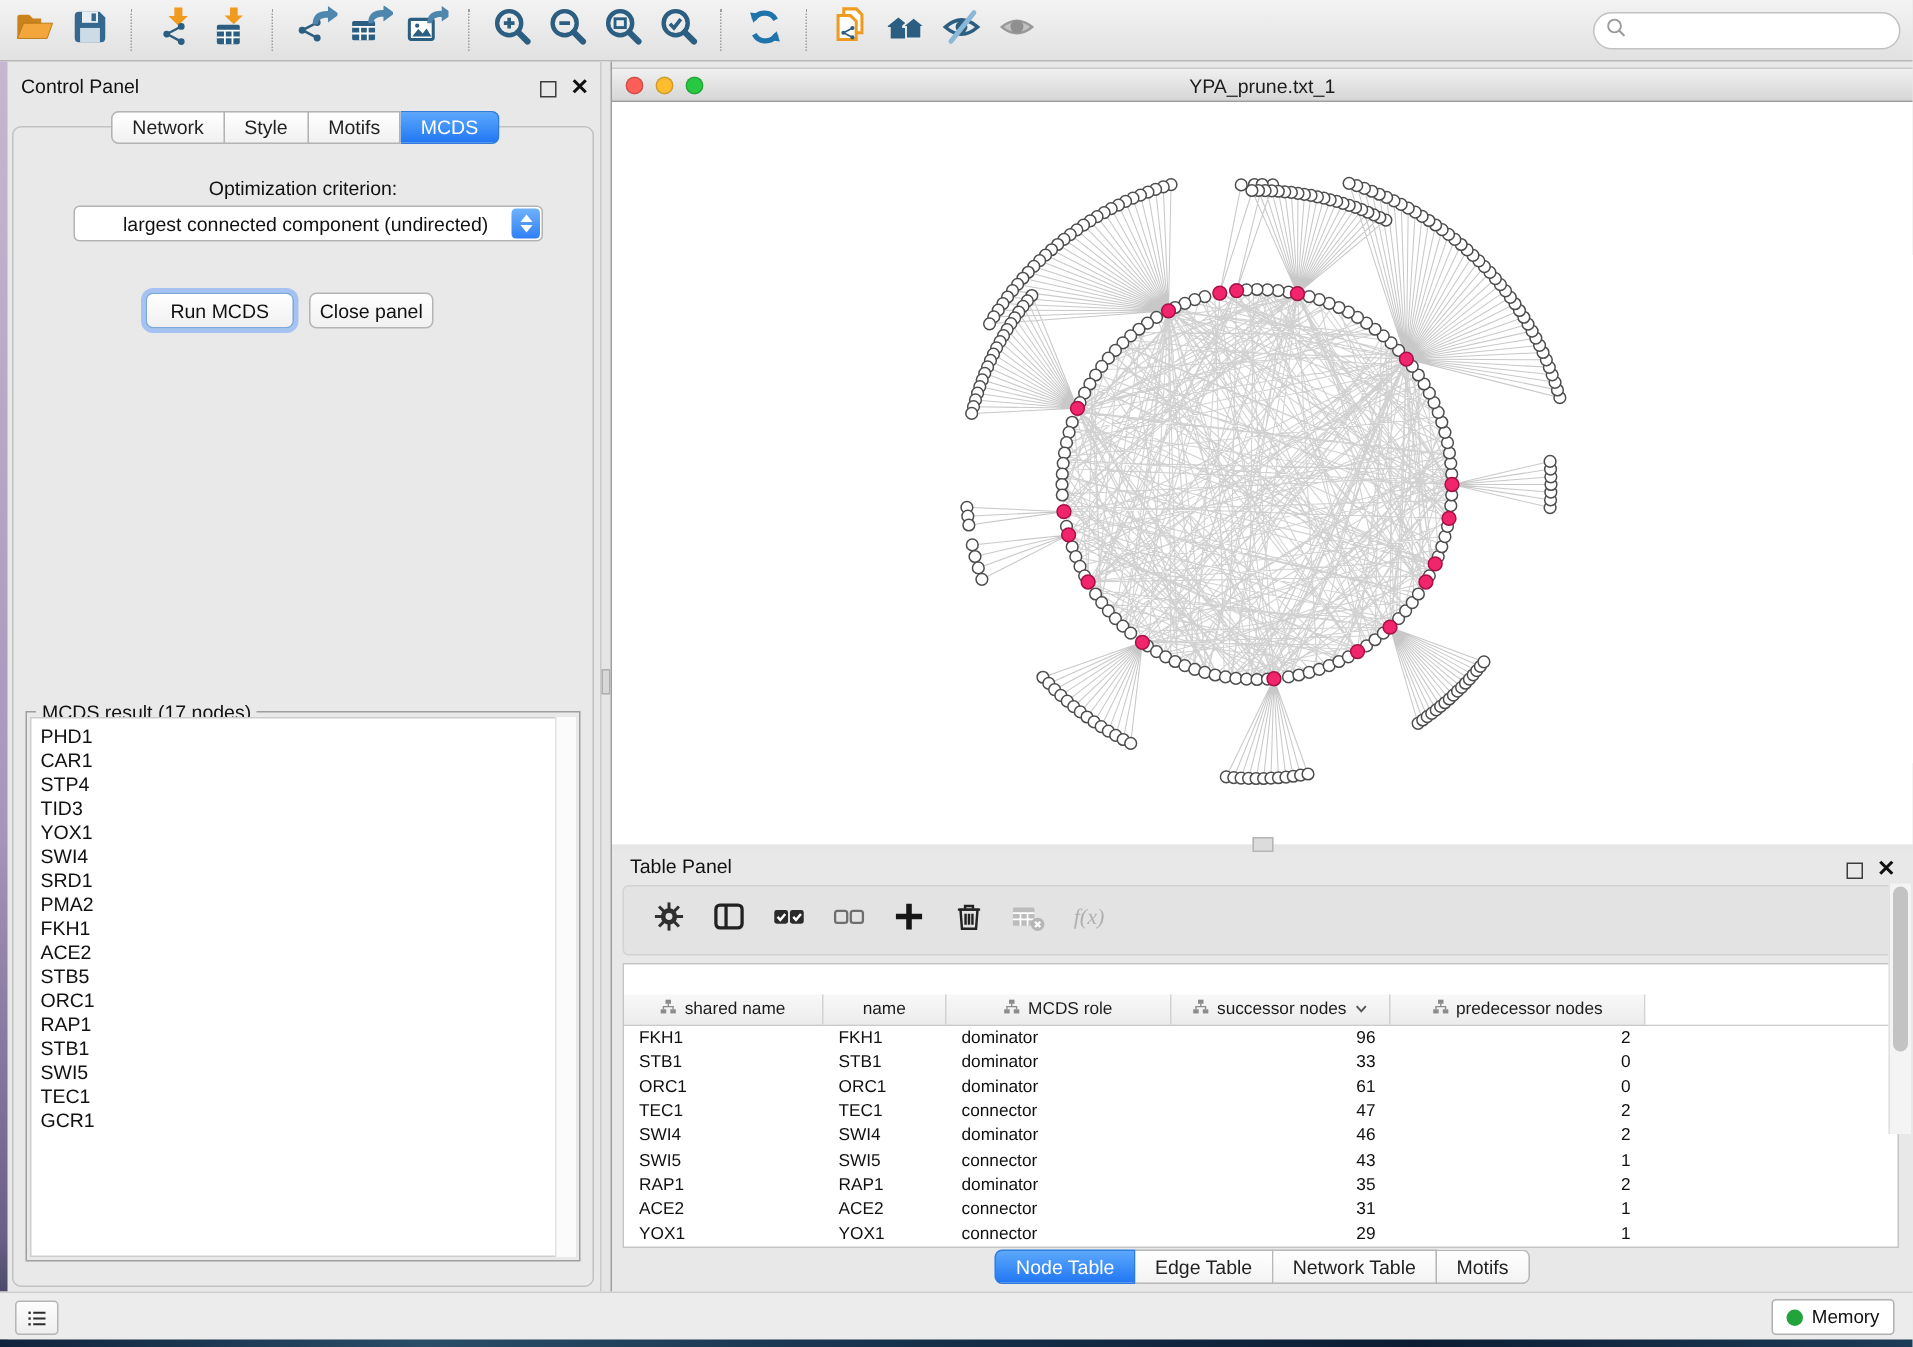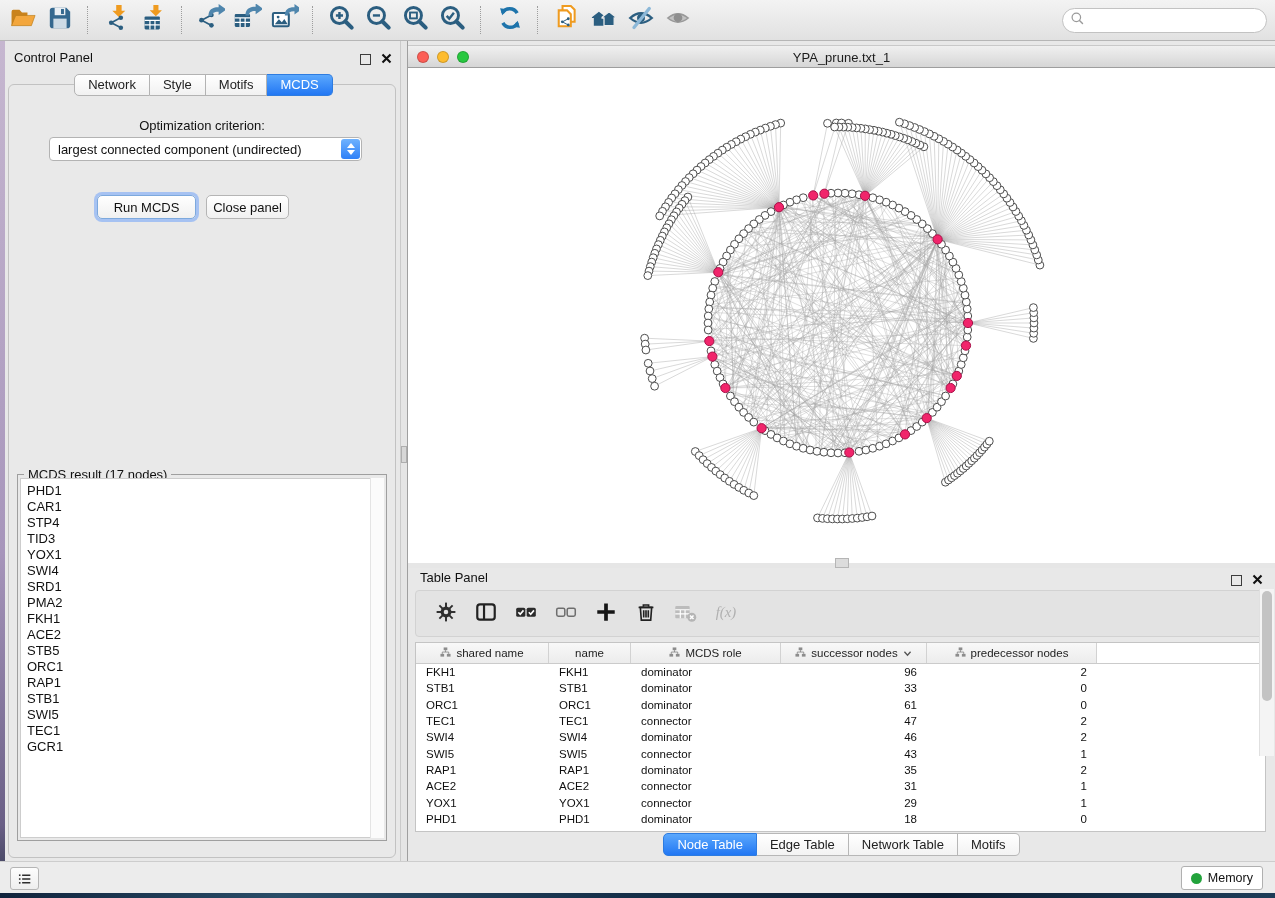--- a/index.html
+++ b/index.html
@@ -32,21 +32,21 @@
   .ctab{height:20px;line-height:20px;padding:0 13px;font-size:13px;color:#222;
     background:linear-gradient(#ffffff,#f1f1f1);border:1px solid #b3b3b3;border-left:none;cursor:default;}
   .ctab:first-child{border-left:1px solid #b3b3b3;border-radius:5px 0 0 5px;}
   .ctab:last-child{border-radius:0 5px 5px 0;}
   .ctab.active{background:linear-gradient(#5ba8fd,#2277f3);border-color:#2e7ce0;color:#fff;}
   #cp-inner{position:absolute;left:3px;top:43px;width:386px;height:772px;border:1px solid #c2c2c2;
     border-radius:6px;background:#e9e9e9;z-index:1;}
   .opt-label{position:absolute;left:0;top:33px;width:100%;text-align:center;font-size:13px;color:#111;}
   .dropdown{position:absolute;left:40px;top:52px;width:313px;height:24px;background:#fff;
     border:1px solid #b3b3b3;border-radius:4px;box-sizing:border-box;display:flex;align-items:center;}
-  .dropdown .dd-text{flex:1;font-size:13px;color:#111;padding-left:8px;white-space:nowrap;}
+  .dropdown .dd-text{flex:1;font-size:13px;color:#111;padding-left:8px;white-space:nowrap;margin-left:24px;}
   .dd-stepper{width:19px;height:20px;margin:1px 1px 1px 0;border-radius:3px;
     background:linear-gradient(#6fb2fe,#2f80f7);display:flex;flex-direction:column;
     align-items:center;justify-content:center;gap:2px;}
   .dd-stepper .up{width:0;height:0;border-left:4px solid transparent;border-right:4px solid transparent;border-bottom:5px solid #fff;}
   .dd-stepper .down{width:0;height:0;border-left:4px solid transparent;border-right:4px solid transparent;border-top:5px solid #fff;}
   .btn{position:absolute;height:24px;box-sizing:border-box;border:1px solid #b5b5b5;border-radius:5px;
     background:linear-gradient(#ffffff,#f0f0f0);font-size:13px;color:#111;
     display:flex;align-items:center;justify-content:center;font-family:"Liberation Sans",sans-serif;margin-top:24px;}
   #run-btn{left:88px;top:86px;width:99px;border:1px solid #7da9dd;box-shadow:0 0 0 3px rgba(84,146,252,.45);}
   #closepanel-btn{left:197px;top:86px;width:83px;}
@@ -73,21 +73,21 @@
   #net-canvas{position:absolute;left:0;top:27px;width:867px;height:495px;background:#fff;}
   
   #table-panel{position:absolute;left:408px;top:568px;width:867px;height:293px;}
   #tp-toolbar{position:absolute;left:7px;top:22px;width:851px;height:47px;background:#e3e3e3;
     border:1px solid #d2d2d2;border-radius:4px;box-sizing:border-box;display:flex;align-items:center;
     padding-left:14px;gap:9px;}
   .ttbtn{width:31px;height:31px;display:flex;align-items:center;justify-content:center;}
   .ttbtn svg{width:24px;height:24px;}
   #tp-grid{position:absolute;left:7px;top:74px;width:851px;height:190px;background:#fff;
     border:1px solid #c4c4c4;box-sizing:border-box;overflow:hidden;}
-  #tp-header{display:flex;height:20px;background:linear-gradient(#f8f8f8,#ececec);border-bottom:1px solid #cbcbcb;}
+  #tp-header{display:flex;height:20px;background:linear-gradient(#f8f8f8,#ececec);border-bottom:1px solid #cbcbcb;margin-top:20px;}
   .th{display:flex;align-items:center;justify-content:center;gap:5px;font-size:11.5px;color:#1d1d1d;
     border-right:1px solid #d2d2d2;box-sizing:border-box;flex:0 0 auto;white-space:nowrap;}
   .th-fill{flex:1;background:#fff;}
   .tr{display:flex;height:16.3px;align-items:center;}
   .td{box-sizing:border-box;padding:0 10px;font-size:11.5px;color:#101010;white-space:nowrap;
     overflow:hidden;flex:0 0 auto;}
   #tp-scroll{position:absolute;right:1px;top:21px;width:14px;height:167px;background:#f4f4f4;border-left:1px solid #e0e0e0;}
   #tp-thumb{position:absolute;left:1.5px;top:2px;width:10px;height:110px;background:#c3c3c3;border-radius:5px;}
   #tp-tabs{position:absolute;left:0;top:265px;width:100%;display:flex;justify-content:center;}
   .btab{height:21px;line-height:21px;padding:0 13px;font-size:13px;color:#222;

